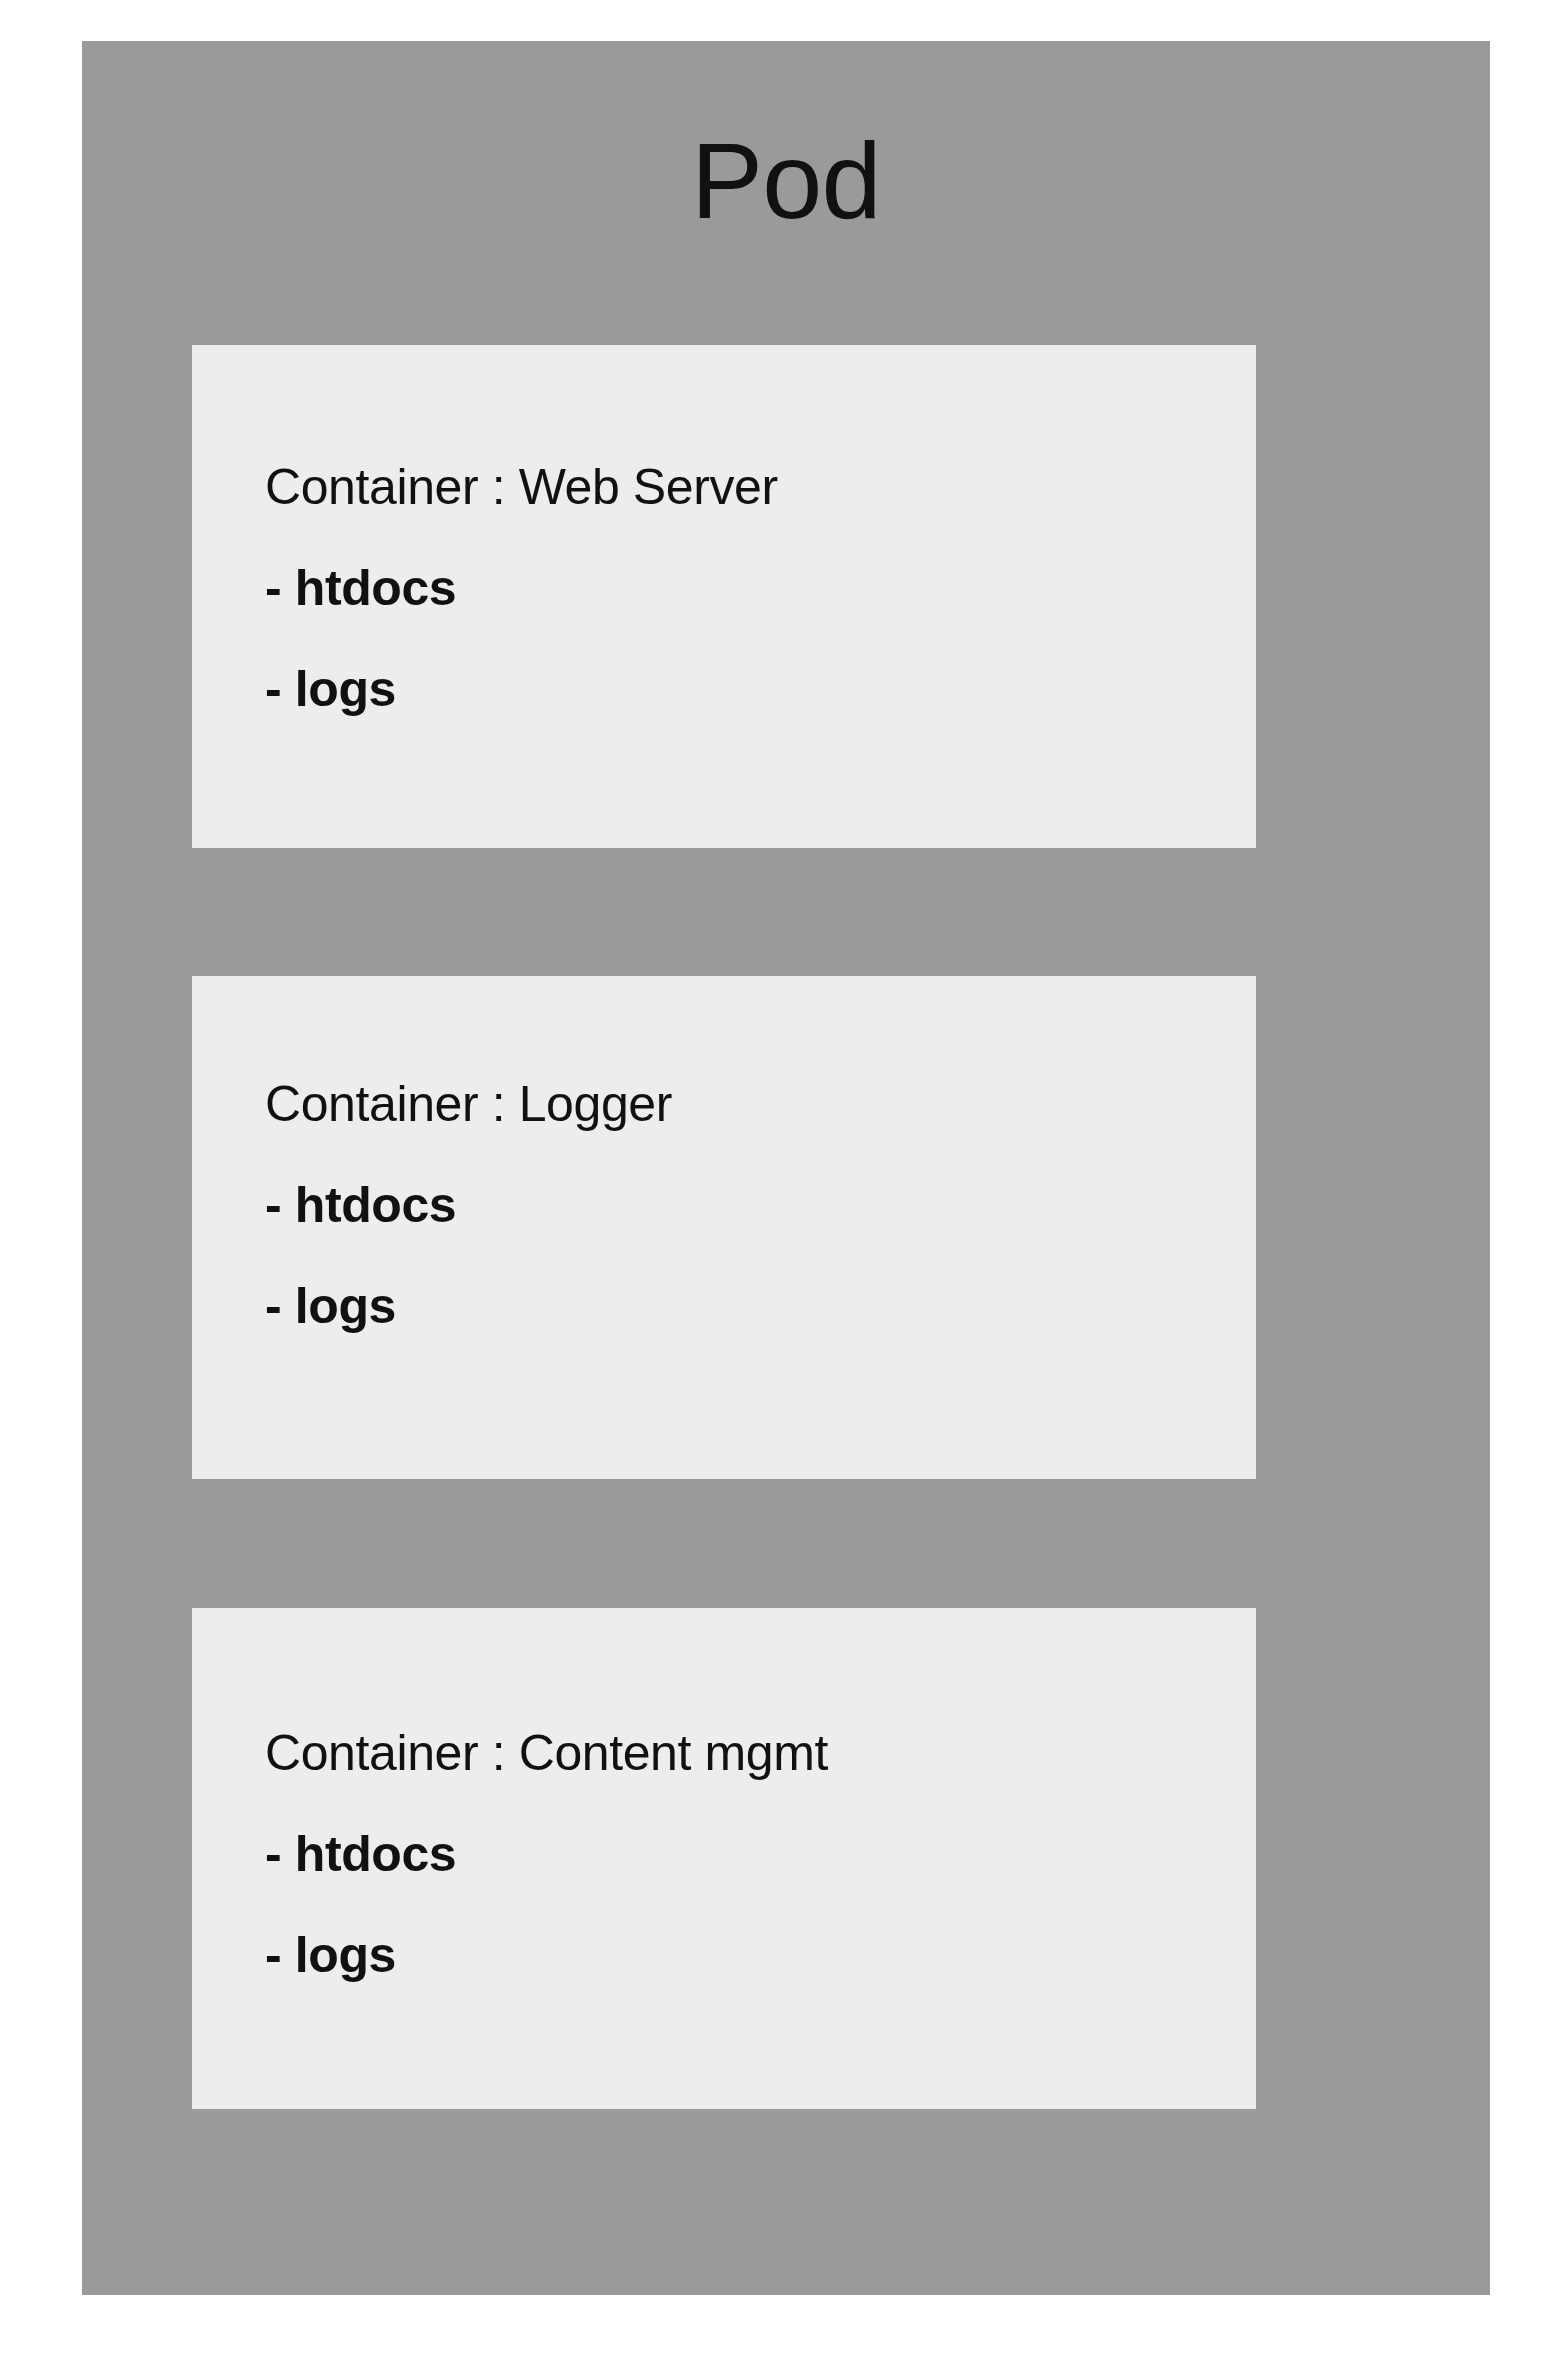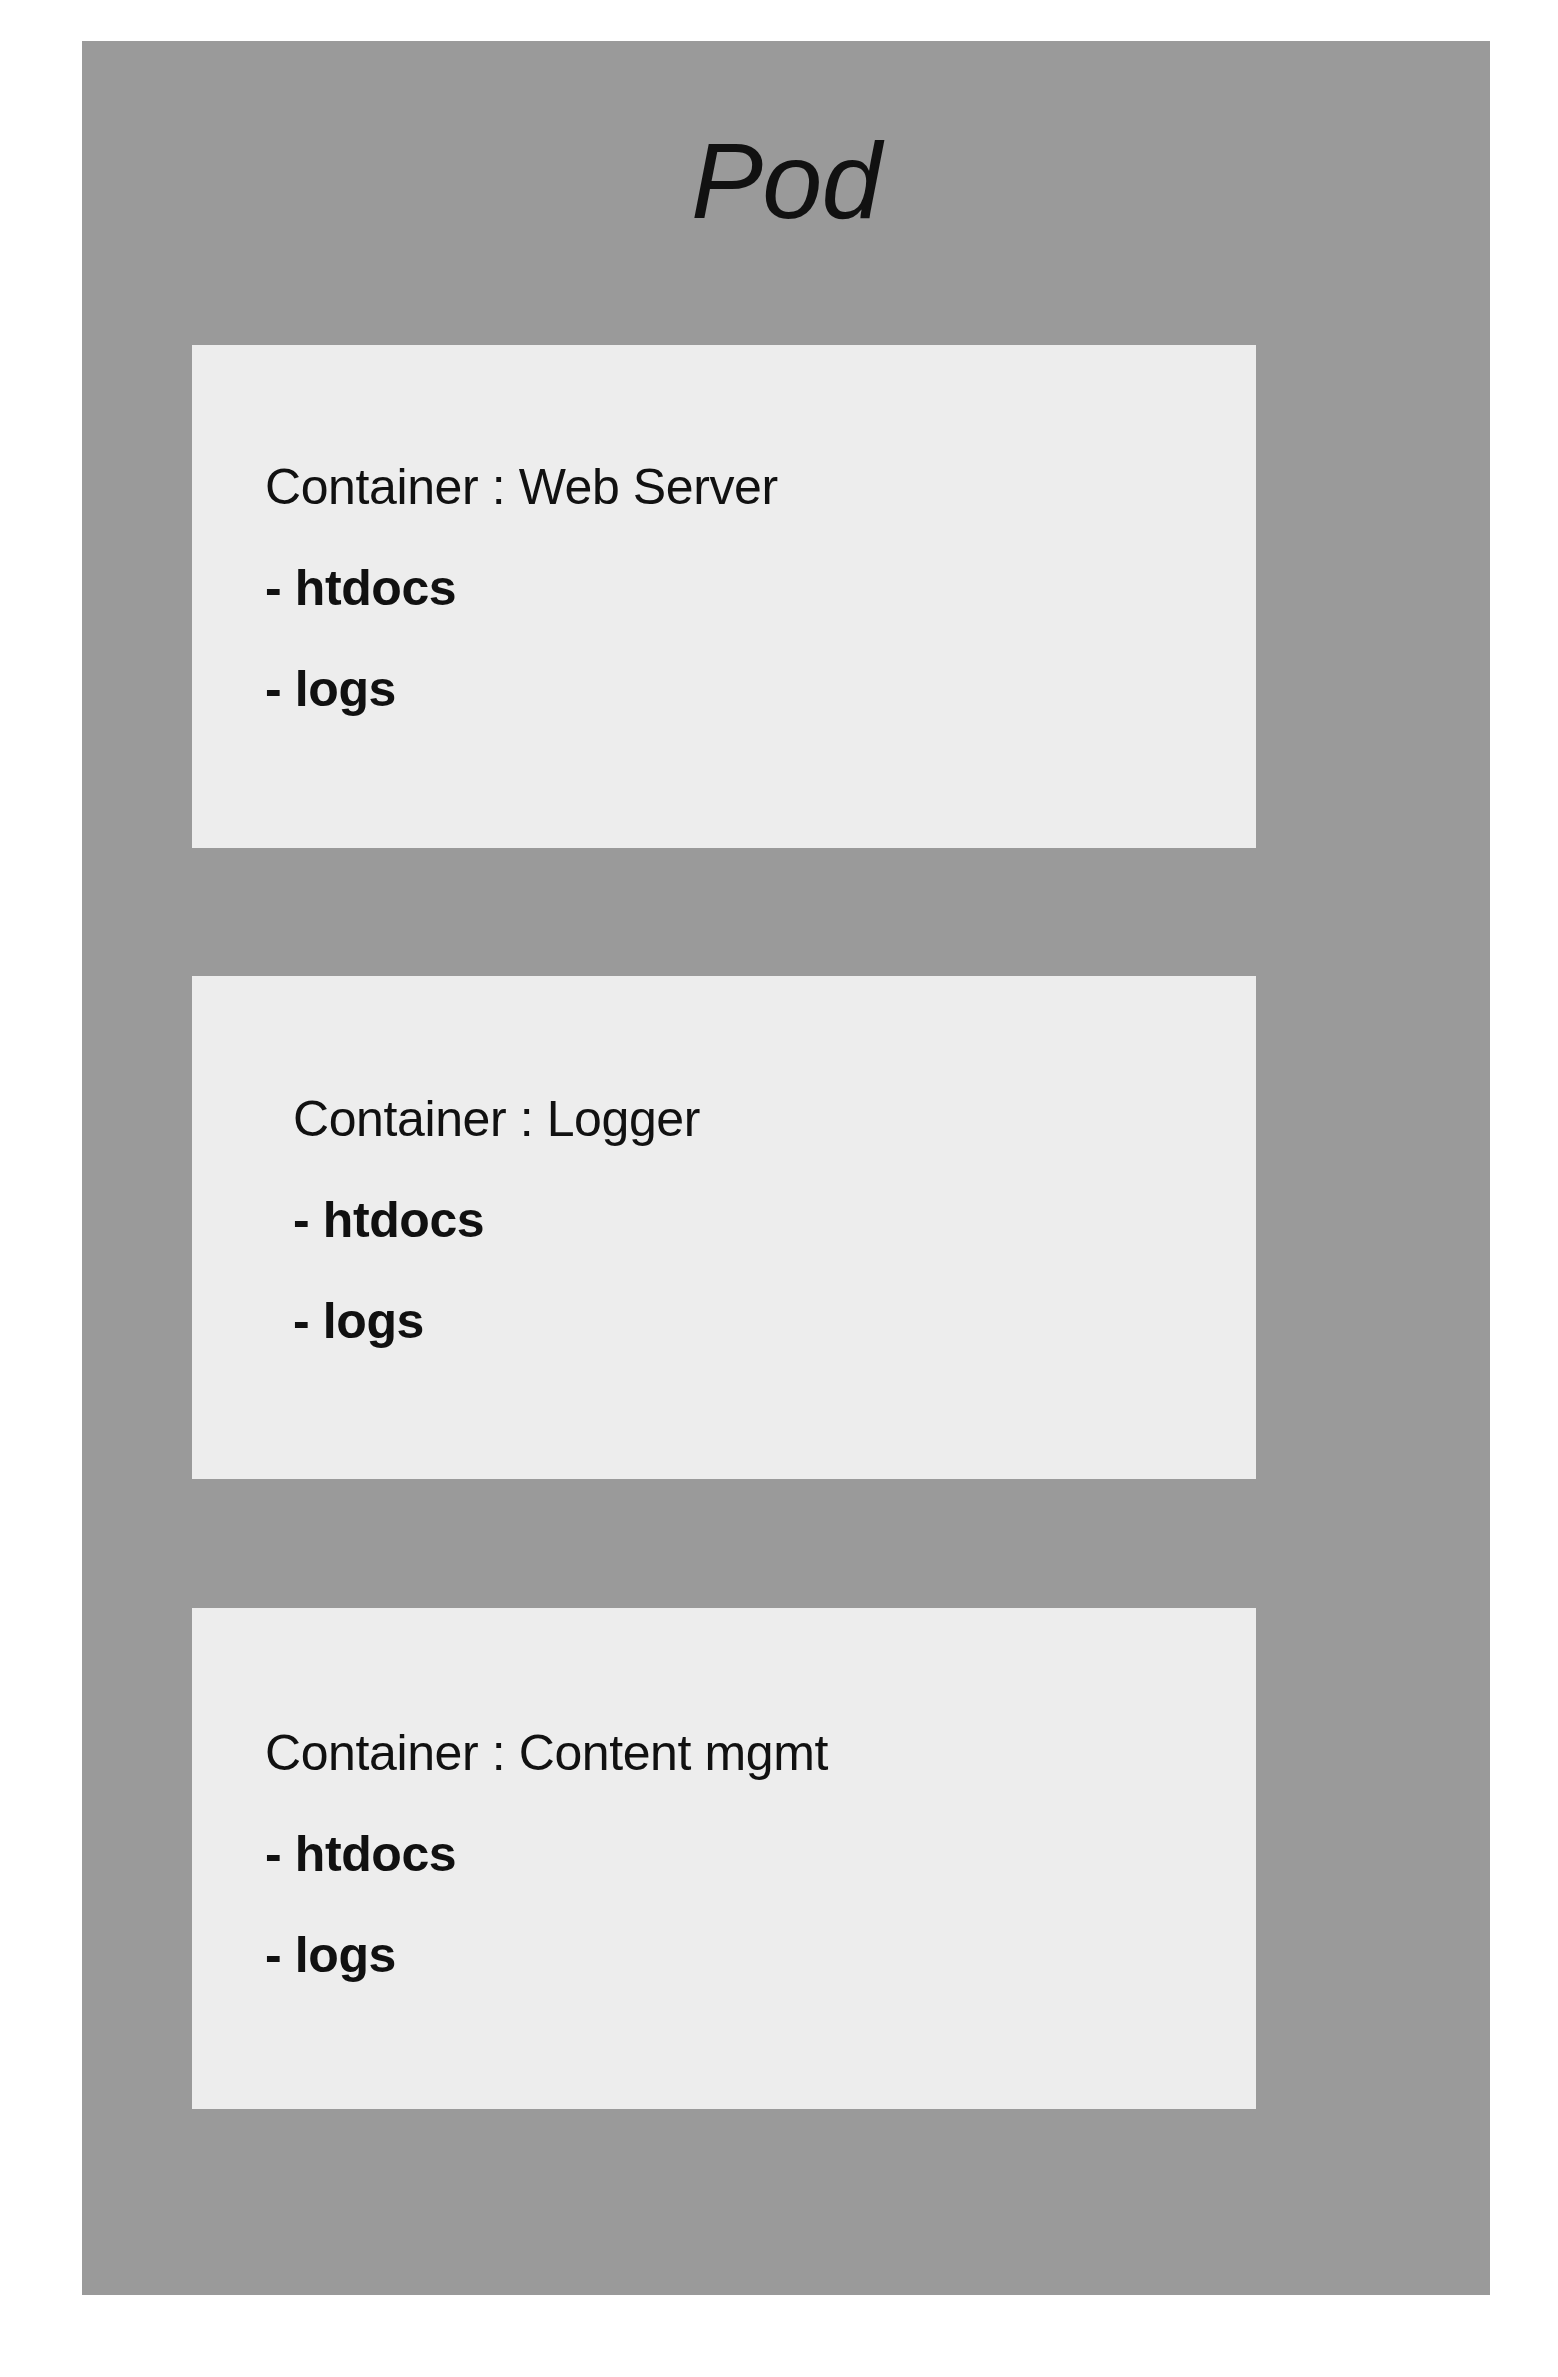--- a/index.html
+++ b/index.html
@@ -39,21 +39,20 @@
     left: 0;
     top: 86px;
     width: 100%;
     text-align: center;
     font-size: 108px;
     line-height: 1;
     color: #111111;
     font-weight: 400;
     letter-spacing: -0.8px;
     white-space: nowrap;
-    font-style: italic;
   }
 
   
   .container-card {
     position: absolute;
     left: 110px;          
     width: 1064px;        
     background: #ededed;
     box-sizing: border-box;
   }
@@ -61,21 +60,21 @@
   .card-1 { top: 304px; height: 503px; }   
   .card-2 { top: 935px; height: 503px; }  
   .card-3 { top: 1567px; height: 501px; }  
 
   .card-text {
     position: absolute;
     left: 73px;
     right: 31px;
   }
   .card-1 .card-text { top: 92px; }
-  .card-2 .card-text { top: 93px; margin-left: 28px; }
+  .card-2 .card-text { top: 78px; }
   .card-3 .card-text { top: 95px; }
 
   .card-line {
     font-size: 50px;
     line-height: 101px;
     color: #111111;
     font-weight: 400;
     letter-spacing: -0.4px;
     white-space: nowrap;
   }

